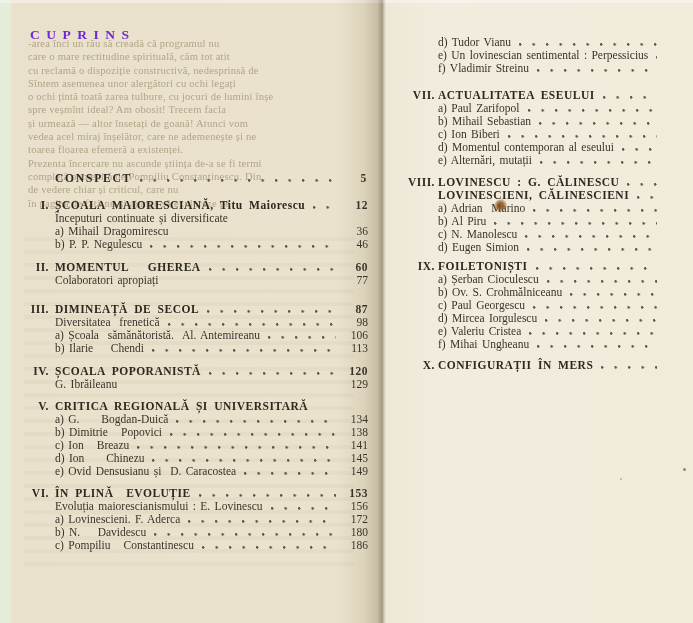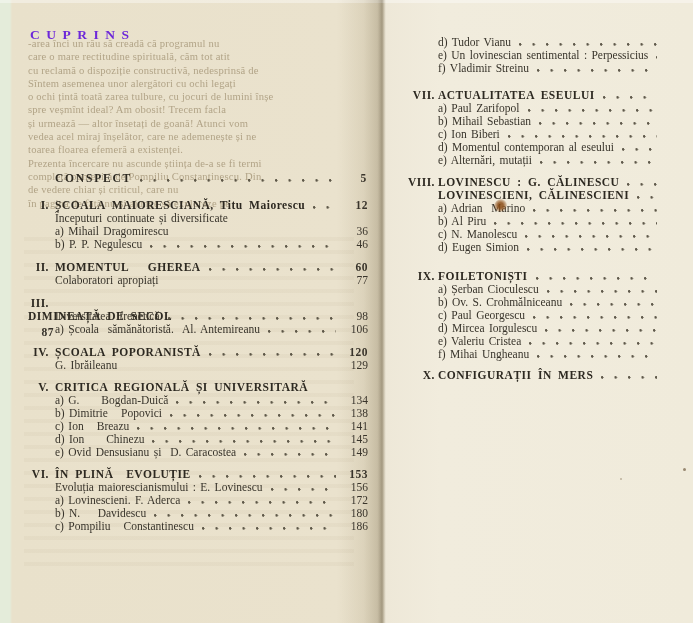--- a/index.html
+++ b/index.html
@@ -111,37 +111,43 @@
     <span class="label">MOMENTUL   GHEREA</span>
     <span class="leader"></span>
     <span class="pagenum">60</span>
   </div>
     <div class="row sub">
     <span class="numeral"></span>
     <span class="label">Colaboratori apropiați</span>
     <span class="leader" style="visibility: hidden;"></span>
     <span class="pagenum">77</span>
   </div>
-    <div class="row heading" style="margin-top: 10px; flex-direction: column;">
+    <div class="row heading" style="margin-top: 16px;">
     <span class="numeral">III.</span>
     <span class="label">DIMINEAȚĂ DE SECOL</span>
     <span class="leader"></span>
     <span class="pagenum">87</span>
   </div>
     <div class="row sub">
     <span class="numeral"></span>
     <span class="label">Diversitatea  frenetică</span>
     <span class="leader"></span>
     <span class="pagenum">98</span>
   </div>
     <div class="row item">
     <span class="numeral"></span>
     <span class="label">a) Școala  sămănătoristă.  Al. Antemireanu</span>
     <span class="leader"></span>
     <span class="pagenum">106</span>
+  </div>
+    <div class="row item">
+    <span class="numeral"></span>
+    <span class="label">b) Ilarie    Chendi</span>
+    <span class="leader"></span>
+    <span class="pagenum">113</span>
   </div>
     <div class="row heading" style="margin-top: 10px;">
     <span class="numeral">IV.</span>
     <span class="label">ȘCOALA POPORANISTĂ</span>
     <span class="leader"></span>
     <span class="pagenum">120</span>
   </div>
     <div class="row sub">
     <span class="numeral"></span>
     <span class="label">G. Ibrăileanu</span>
@@ -299,21 +305,21 @@
     <span class="label">c) N. Manolescu</span>
     <span class="leader"></span>
 
   </div>
     <div class="row item">
     <span class="numeral"></span>
     <span class="label">d) Eugen Simion</span>
     <span class="leader"></span>
 
   </div>
-    <div class="row heading" style="margin-top: 16px;">
+    <div class="row heading" style="margin-top: 6px;">
     <span class="numeral">IX.</span>
     <span class="label">FOILETONIȘTI</span>
     <span class="leader"></span>
 
   </div>
     <div class="row item">
     <span class="numeral"></span>
     <span class="label">a) Șerban Cioculescu</span>
     <span class="leader"></span>
 

